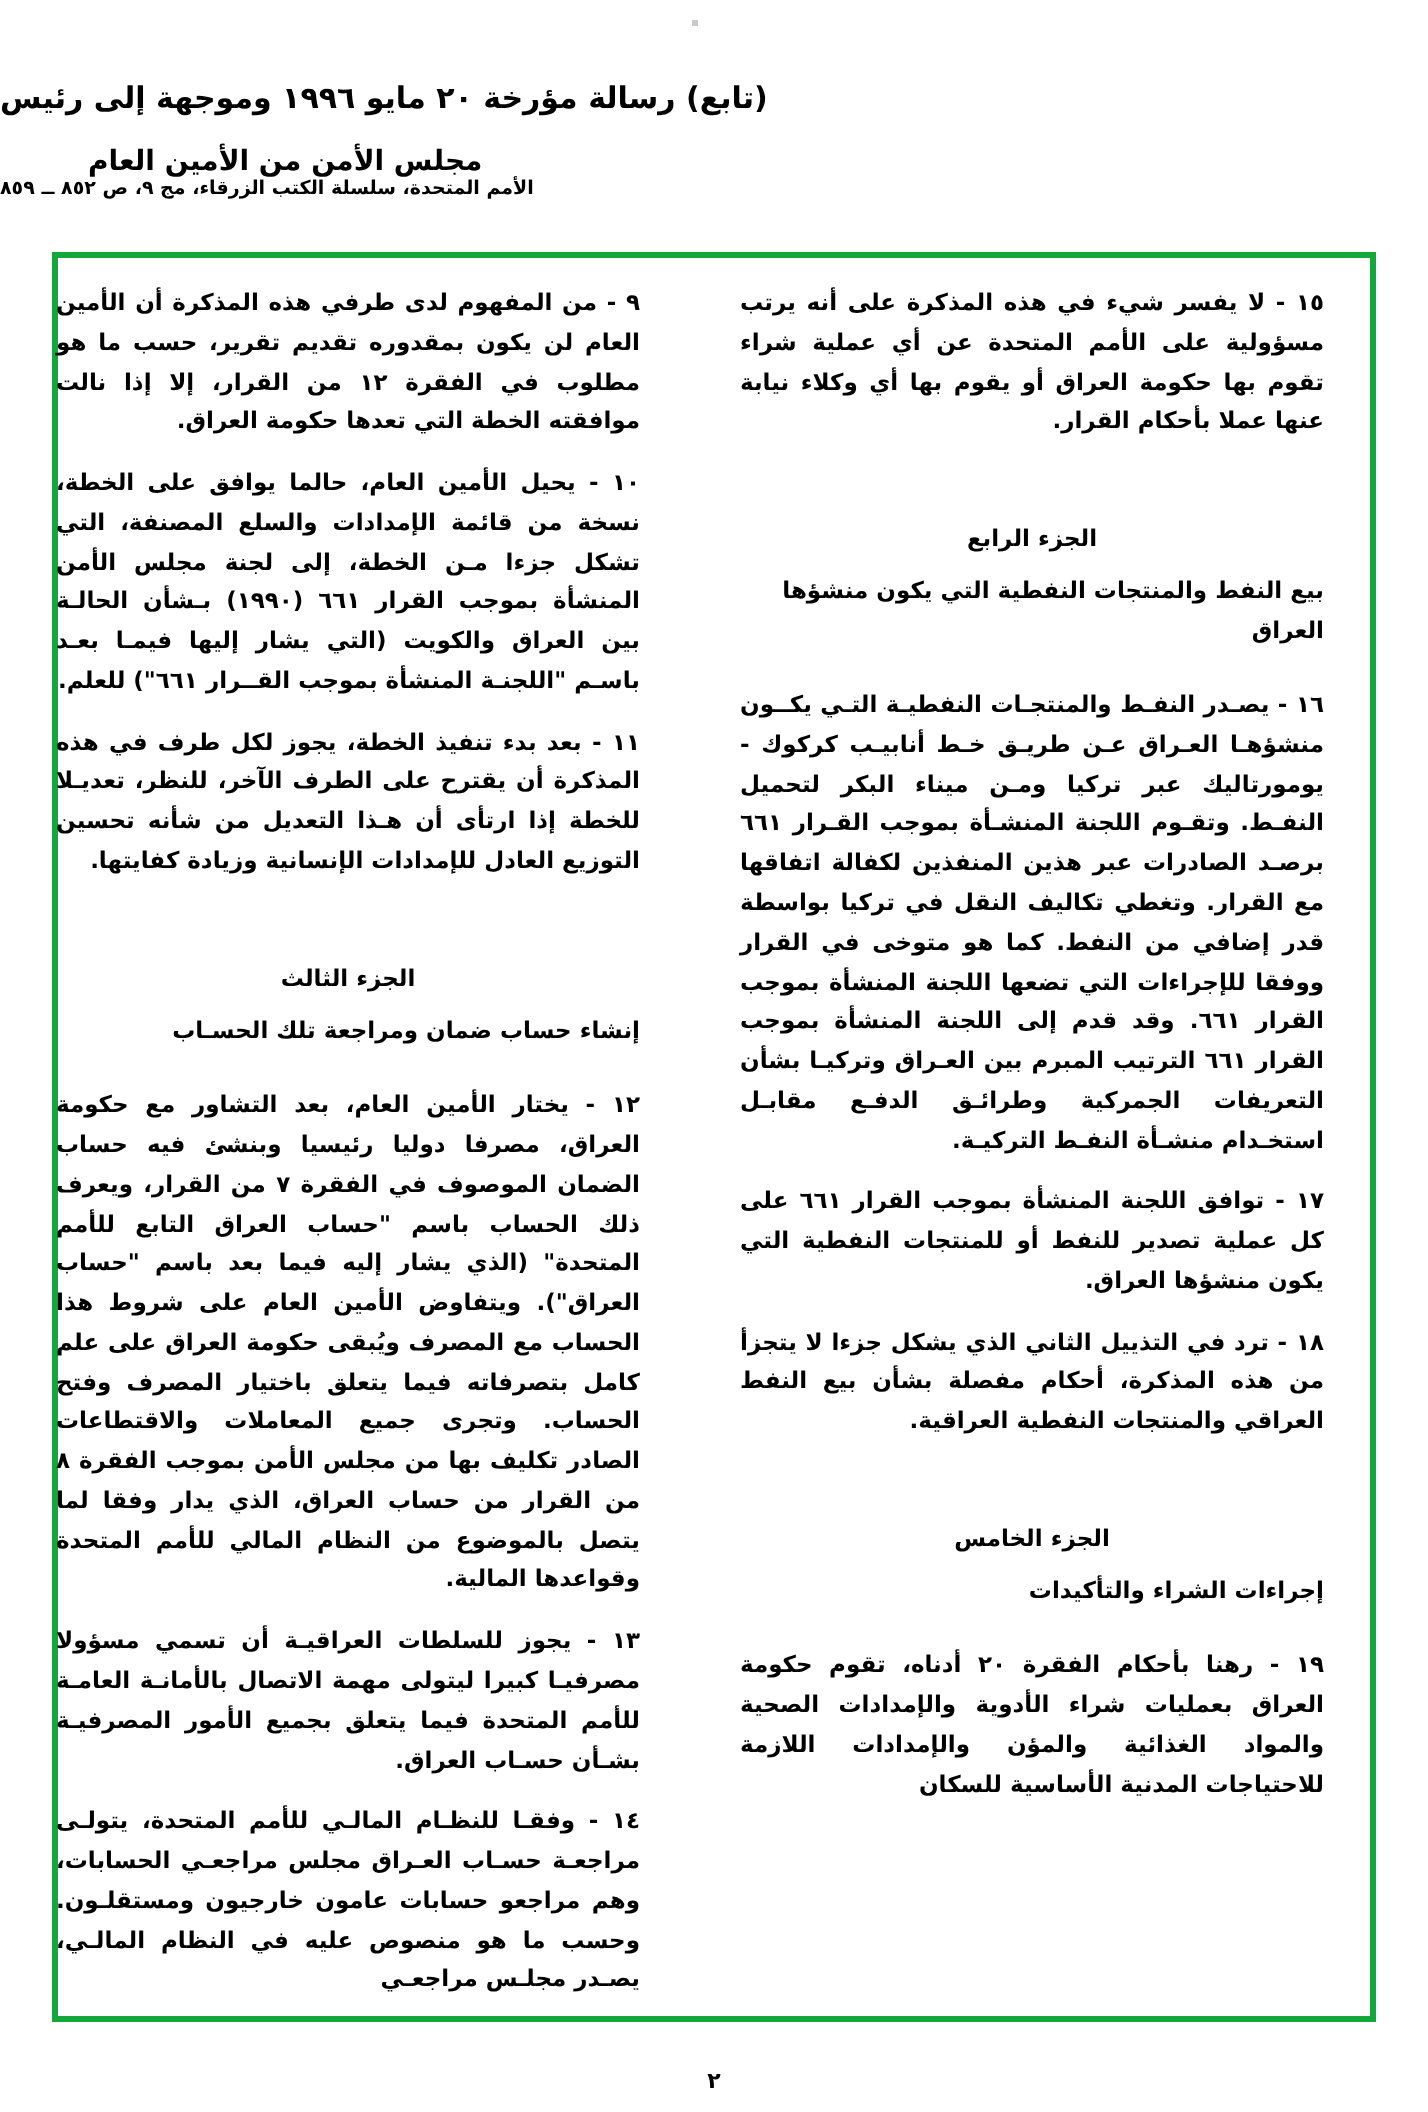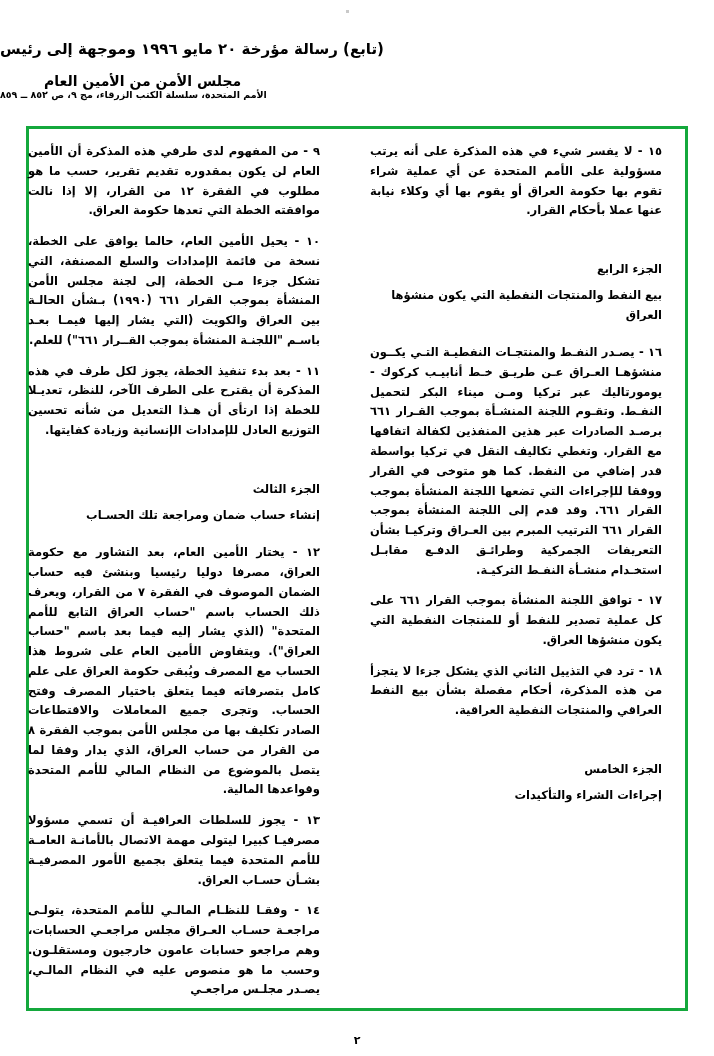--- a/index.html
+++ b/index.html
@@ -85,20 +85,21 @@
     letter-spacing: -0.1px;
   }
   p.para.first {
     margin-top: 0;
   }
 
   h3.section-head {
     margin: 16px 0 10px 0;
     font-size: 11.5px;
     font-weight: bold;
+    text-align: center;
     direction: rtl;
   }
   h4.section-sub {
     margin: 10px 0 12px 0;
     font-size: 11.5px;
     font-weight: bold;
     text-align: right;
     line-height: 1.7;
     direction: rtl;
   }
@@ -171,19 +172,20 @@
 
       <p class="para">١٦ -  يصـدر النفـط والمنتجـات النفطيـة التـي يكــون منشؤهـا العـراق عـن طريـق خـط أنابيـب كركوك - يومورتاليك عبر تركيا ومـن ميناء البكر لتحميل النفـط. وتقـوم اللجنة المنشـأة بموجب القـرار ٦٦١ برصـد الصادرات عبر هذين المنفذين لكفالة اتفاقها مع القرار. وتغطي تكاليف النقل في تركيا بواسطة قدر إضافي من النفط. كما هو متوخى في القرار ووفقا للإجراءات التي تضعها اللجنة المنشأة بموجب القرار ٦٦١. وقد قدم إلى اللجنة المنشأة بموجب القرار ٦٦١ الترتيب المبرم بين العـراق وتركيـا بشأن التعريفات الجمركية وطرائـق الدفـع مقابـل استخـدام منشـأة النفـط التركيـة.</p>
       <p class="para">١٧ -  توافق اللجنة المنشأة بموجب القرار ٦٦١ على كل عملية تصدير للنفط أو للمنتجات النفطية التي يكون منشؤها العراق.</p>
       <p class="para">١٨ -  ترد في التذييل الثاني الذي يشكل جزءا لا يتجزأ من هذه المذكرة، أحكام مفصلة بشأن بيع النفط العراقي والمنتجات النفطية العراقية.</p>
 
       <div class="gap-md"></div>
       <h3 class="section-head">الجزء الخامس</h3>
       <h4 class="section-sub">إجراءات الشراء والتأكيدات</h4>
       <div class="gap-sm"></div>
 
+      <p class="para">١٩ -  رهنا بأحكام الفقرة ٢٠ أدناه، تقوم حكومة العراق بعمليات شراء الأدوية والإمدادات الصحية والمواد الغذائية والمؤن والإمدادات اللازمة للاحتياجات المدنية الأساسية للسكان</p>
     </div>
 
   </div>
 
   <div class="page-number">٢</div>
 
 </div>
 
 </body></html>

